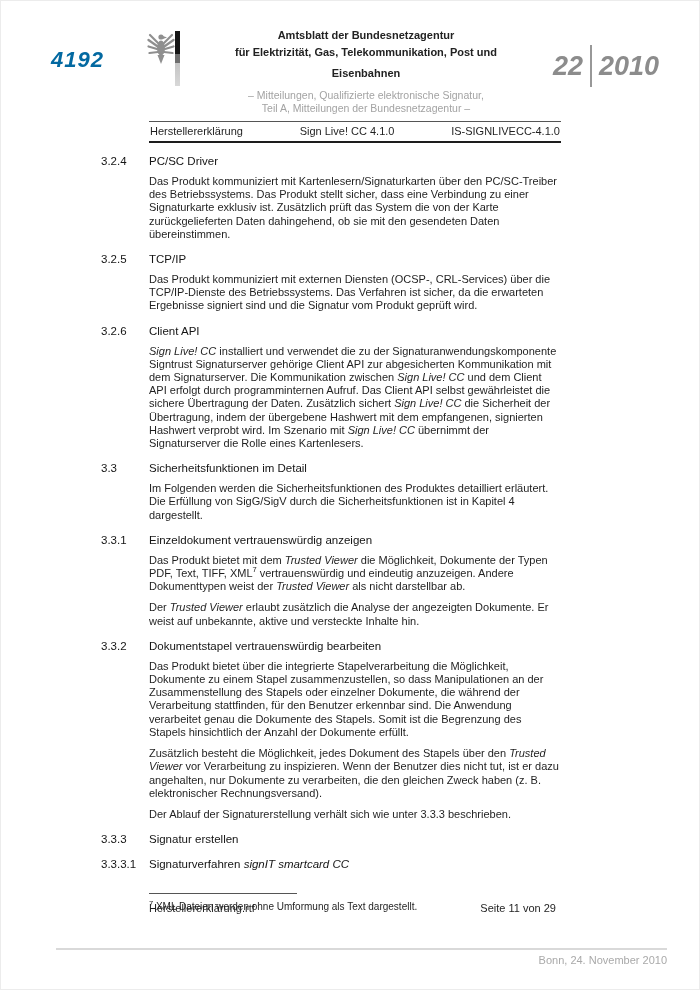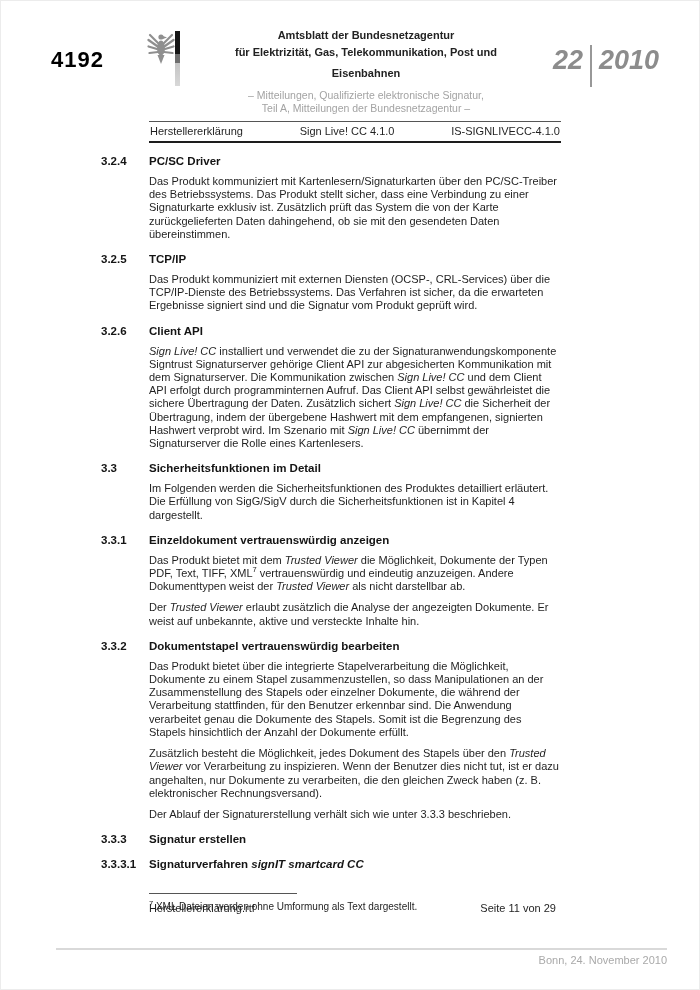--- a/index.html
+++ b/index.html
@@ -2,38 +2,38 @@
 <html lang="de"><head>
 <meta charset="utf-8">
 <style>
   html,body{margin:0;padding:0;}
   body{
     width:700px;height:990px;position:relative;background:#ffffff;
     font-family:"Liberation Sans","DejaVu Sans",sans-serif;color:#1f1f1f;
     box-sizing:border-box;border:1px solid #ececec;overflow:hidden;
   }
   
-  .folio{position:absolute;left:50px;top:46px;font-size:22px;font-weight:bold;color:#000000;letter-spacing:1px;}
+  .folio{position:absolute;left:50px;top:46px;font-size:22px;font-weight:bold;font-style:italic;color:#0369a1;letter-spacing:1px;}
   .eagle{position:absolute;left:146px;top:28px;}
   .logo-bar{position:absolute;left:174px;top:30px;width:5px;height:55px;
     background:linear-gradient(to bottom,#161616 0%,#161616 42%,#6e6e6e 42%,#6e6e6e 58%,#c4c4c4 58%,#d8d8d8 100%);}
   .masthead-titles{position:absolute;left:200px;top:28px;width:330px;text-align:center;}
   .masthead-titles .t1{font-size:11px;font-weight:bold;color:#222;line-height:13px;}
   .masthead-titles .t2{font-size:11px;font-weight:bold;color:#222;line-height:21px;margin-bottom:5px;}
   .masthead-titles .s1,.masthead-titles .s2{font-size:10.5px;color:#a3a3a3;line-height:12.5px;}
-  .issue{position:absolute;right:40px;top:44px;display:flex;align-items:flex-start;
+  .issue{position:absolute;right:40px;top:44px;display:flex;align-items:center;
     font-size:27px;font-weight:bold;font-style:italic;color:#8c8c8c;}
   .issue-divider{width:2px;height:42px;background:#989898;margin:0 7px;}
   
   .main{position:absolute;left:148px;top:120px;width:412px;}
   .doc-header{display:flex;justify-content:space-between;align-items:baseline;
     border-top:1px solid #555;border-bottom:2px solid #1d1d1d;
     padding:3px 1px 4px 1px;font-size:11px;color:#1f1f1f;gap:27px;}
   .sections{margin-top:6px;}
-  .section-heading{position:relative;font-size:11.5px;font-weight:bold;color:#141414;
+  .section-heading{position:relative;font-size:11.5px;font-weight:normal;color:#141414;
     margin:12px 0 7px 0;line-height:13px;}
   .section-number{position:absolute;left:-48px;top:0;}
   .body-par{font-size:11px;line-height:13.2px;margin:0 0 8px 0;text-align:left;color:#1f1f1f;}
   .body-par sup,.fn sup{font-size:7.5px;line-height:0;}
   
   .footnote-rule{width:148px;border:none;border-top:1px solid #555;margin:22px 0 7px 0;}
   .fn{font-size:10px;line-height:12px;color:#1f1f1f;}
   
   .page-footer{position:absolute;left:148px;right:143px;top:901px;display:flex;
     justify-content:space-between;font-size:11px;color:#1f1f1f;}

